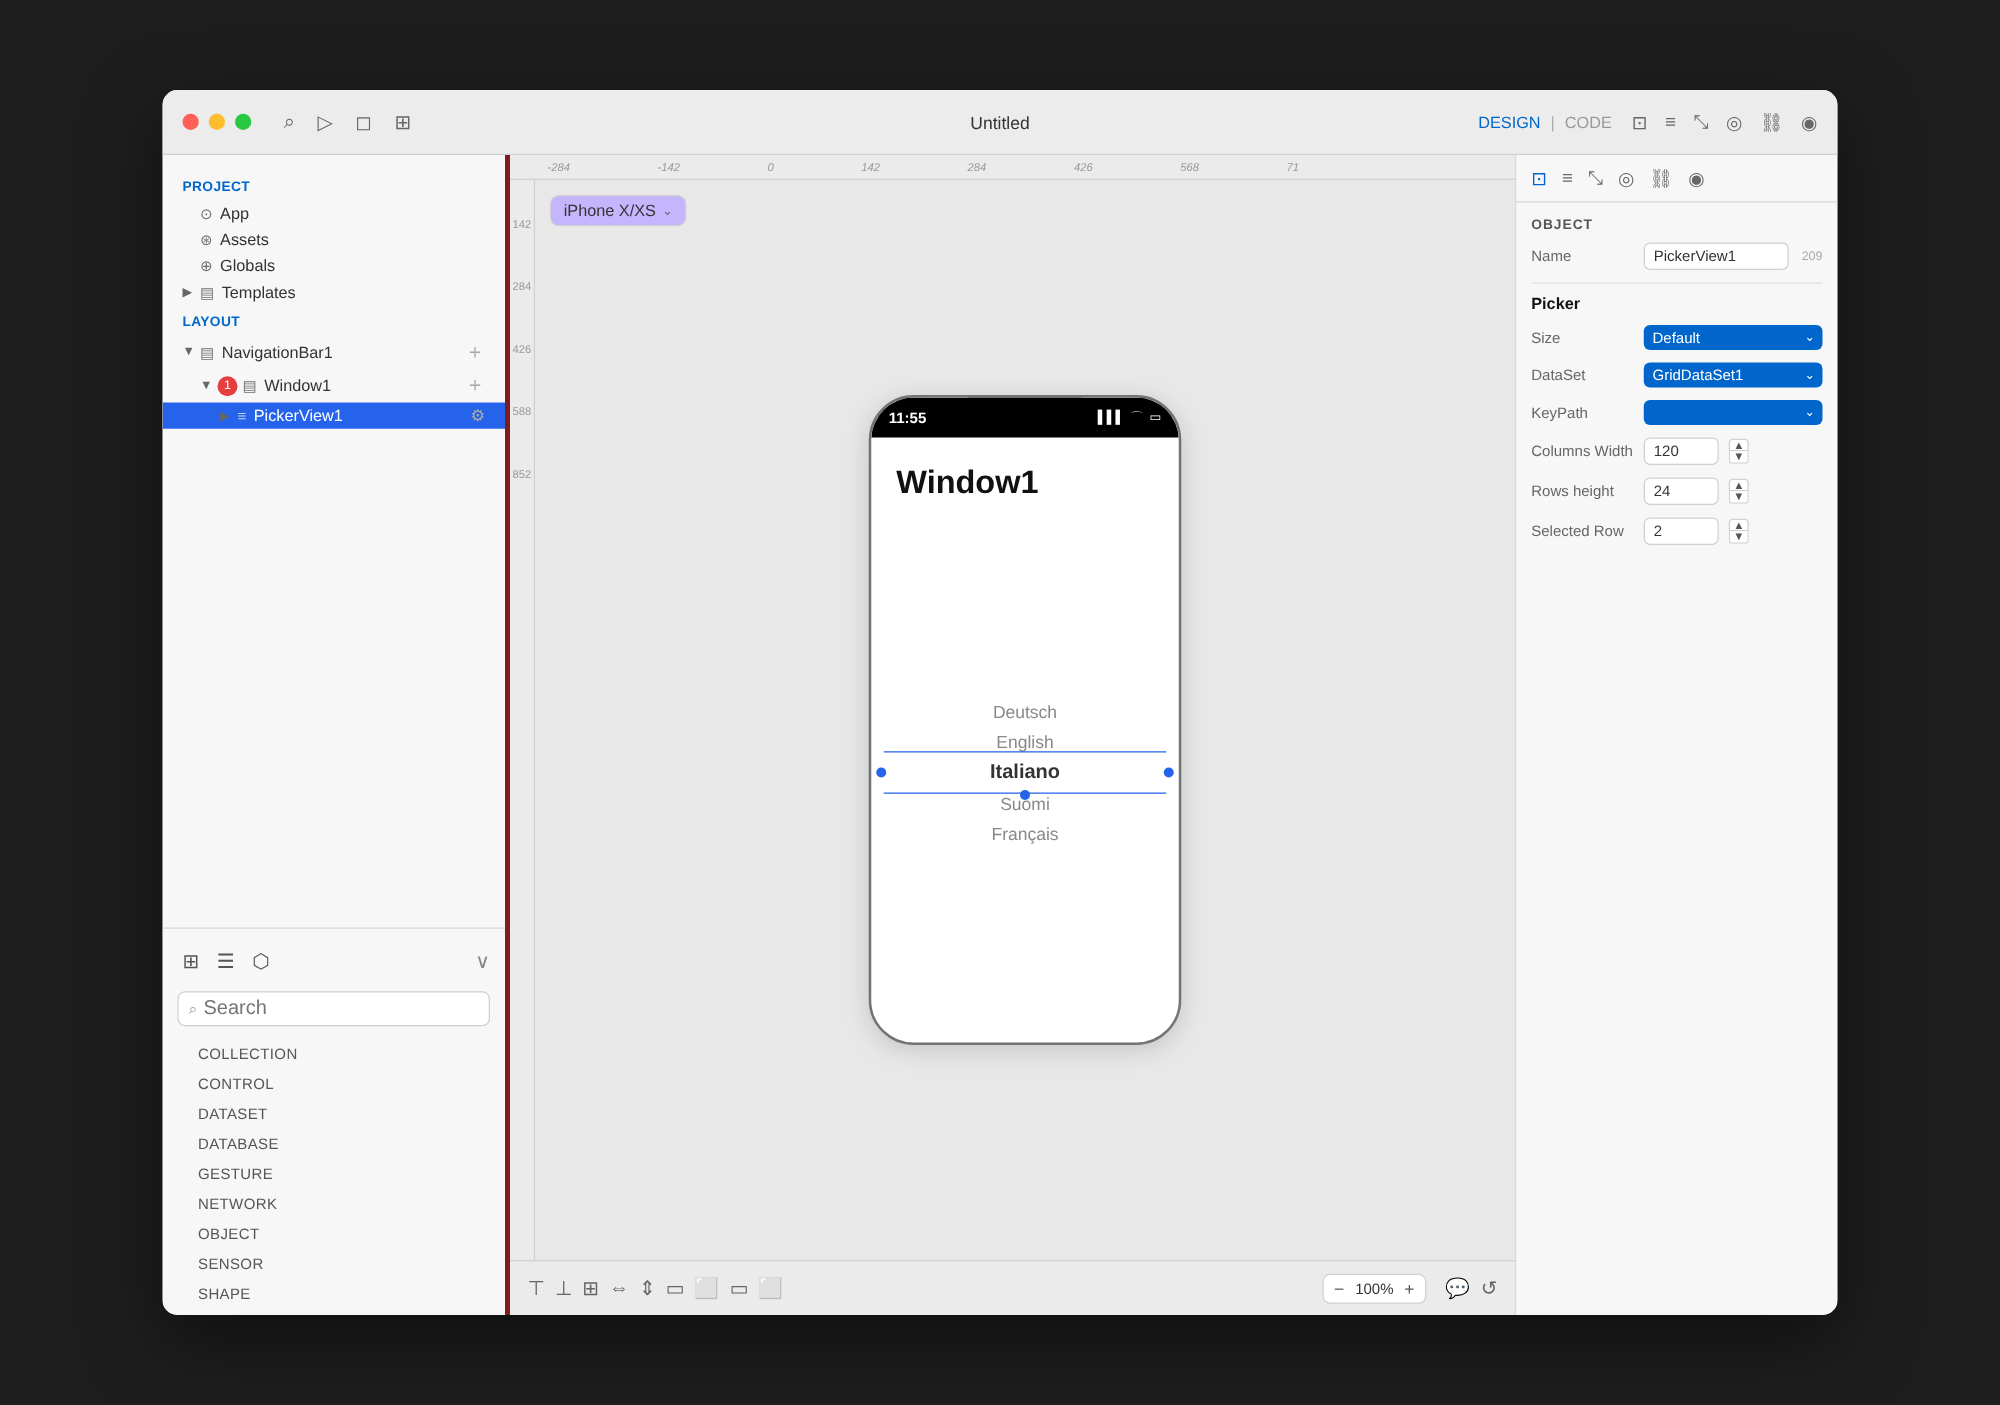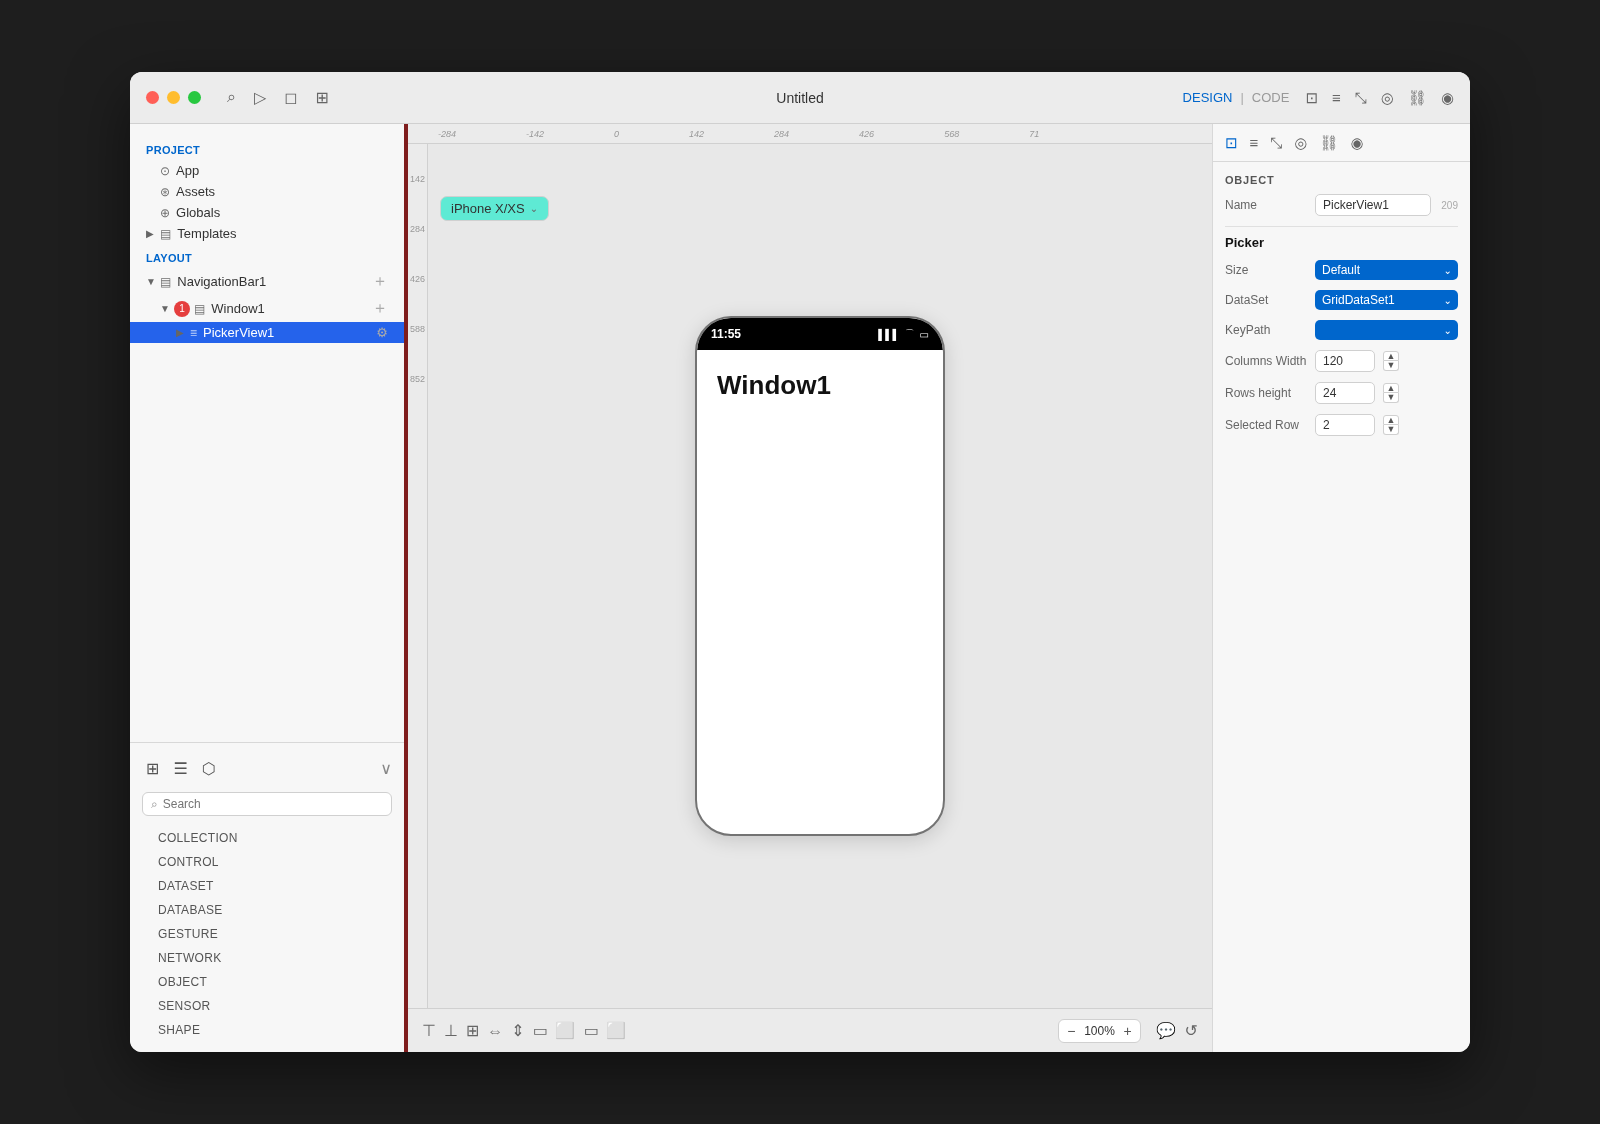--- a/index.html
+++ b/index.html
@@ -193,21 +193,21 @@
       background: white;
       border: 1px solid #d0d0d0;
       border-radius: 6px;
       margin: 4px 12px 8px;
       padding: 4px 8px;
     }
     .search-bar-icon { color: #999; font-size: 12px; margin-right: 5px; }
     .search-input {
       border: none;
       background: transparent;
-      font-size: 12px;
+      font-size: 16px;
       color: #333;
       outline: none;
       flex: 1;
     }
     .category-list {
       flex: 1;
       overflow-y: auto;
       padding: 2px 12px;
     }
     .category-item {
@@ -418,27 +418,26 @@
     .zoom-btn { color: #555; cursor: pointer; font-size: 14px; }
     .zoom-val { font-size: 12px; color: #333; min-width: 36px; text-align: center; }
 
     
     .device-selector {
       position: absolute;
       top: 14px;
       left: 14px;
       display: flex;
       align-items: center;
-      background: #5eead4;
+      background: #c4b5fd;
       border: 1px solid #d0d0d0;
       border-radius: 7px;
       padding: 4px 10px;
       font-size: 13px;
       cursor: pointer;
-      margin-top: 40px;
     }
     .device-selector-text { color: #333; }
     .device-selector-arrow { color: #666; margin-left: 5px; font-size: 10px; }
 
     
     .right-panel {
       width: 258px;
       background: #f7f7f7;
       border-left: 1px solid #d8d8d8;
       display: flex;
@@ -707,20 +706,34 @@
               <span class="phone-time">11:55</span>
               <div class="phone-notch"></div>
               <div class="phone-status-icons">
                 <span class="phone-status-icon">▌▌▌</span>
                 <span class="phone-status-icon">⌒</span>
                 <span class="phone-status-icon">▭</span>
               </div>
             </div>
             <div class="phone-content">
               <div class="phone-title">Window1</div>
+              <div class="picker-container">
+                <div class="picker-selection-box">
+                  <div class="picker-dot-left"></div>
+                  <div class="picker-dot-right"></div>
+                  <div class="picker-dot-bottom"></div>
+                </div>
+                <div class="picker-items">
+                  <span style="color:#888;">Deutsch</span>
+                  <span style="color:#888;">English</span>
+                  <span class="picker-item-selected">Italiano</span>
+                  <span style="color:#888;">Suomi</span>
+                  <span style="color:#888;">Français</span>
+                </div>
+              </div>
             </div>
           </div>
 
           <div style="position:absolute;pointer-events:none;">
           </div>
         </div>
       </div>
 
       <div class="canvas-bottom-bar">
         <span class="bottom-bar-icon">⊤</span>

